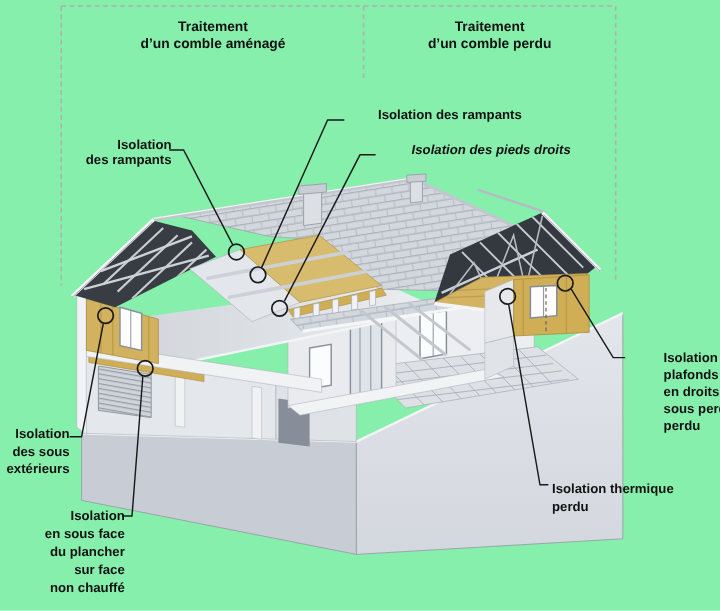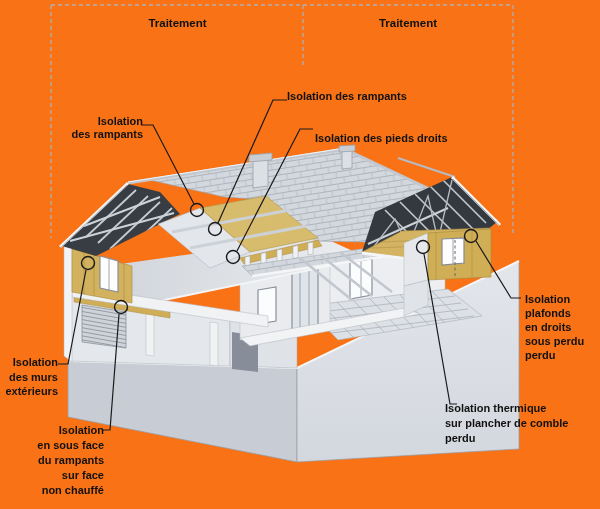--- a/index.html
+++ b/index.html
@@ -1,28 +1,28 @@
 <!DOCTYPE html>
 <html><head>
 <meta charset="utf-8">
 <style>
   html,body{margin:0;padding:0;background:#fff;}
-  #stage{position:relative;width:600px;height:509px;background:#f97316;overflow:hidden;
+  #stage{position:relative;width:600px;height:509px;background:#86efac;overflow:hidden;
          font-family:"Liberation Sans",sans-serif;}
   #art{position:absolute;left:0;top:0;}
   .lbl{position:absolute;font:700 11px/13px "Liberation Sans",sans-serif;color:#111;
        white-space:nowrap;z-index:5;}
-  .lbl div{white-space:nowrap;}
+  .lbl div{white-space:nowrap;margin-left:28px;}
   #lbl-plafonds{right:457px;top:115px;text-align:right;}
   #lbl-rampants{left:287px;top:90px;}
-  #lbl-pieds{left:315px;top:132px;}
+  #lbl-pieds{left:315px;top:119px;font-style:italic;}
   #lbl-murs{right:542px;top:355px;text-align:right;line-height:14.5px;}
   #lbl-sousface{right:496px;top:423px;text-align:right;line-height:15px;}
   #lbl-plafondperdu{left:525px;top:292px;line-height:14px;}
-  #lbl-plancherperdu{left:445px;top:401px;line-height:15px;}
+  #lbl-plancherperdu{left:432px;top:401px;line-height:15px;}
   .zone-title{position:absolute;top:17px;text-align:center;font:700 11.5px/13.5px "Liberation Sans",sans-serif;color:#111;z-index:5;}
   #zone-title-left{left:52px;width:251px;}
   #zone-title-right{left:303px;width:210px;}
 </style>
 </head>
 <body>
 
 <div id="stage">
 
 <svg id="art" width="600" height="509" viewBox="0 0 600 509">
@@ -203,53 +203,54 @@
     <circle cx="121" cy="307" r="6.5" stroke-width="1.4"></circle>
     <polyline points="521,298 511,298 476,241"></polyline>
     <circle cx="471" cy="236" r="6.5" stroke-width="1.4"></circle>
     <polyline points="457,404 450,404 424,254"></polyline>
     <circle cx="423" cy="247" r="6.5" stroke-width="1.4"></circle>
   </g>
 </svg>
 
 <div class="zone-title" id="zone-title-left">
   <div>Traitement</div>
+  <div>d’un comble aménagé</div>
 </div>
 <div class="zone-title" id="zone-title-right">
   <div>Traitement</div>
+  <div>d’un comble perdu</div>
 </div>
 
 <div class="lbl" id="lbl-plafonds">
   <div>Isolation</div>
   <div>des rampants</div>
 </div>
 <div class="lbl" id="lbl-rampants">
   <div>Isolation des rampants</div>
 </div>
 <div class="lbl" id="lbl-pieds">
   <div>Isolation des pieds droits</div>
 </div>
 <div class="lbl" id="lbl-murs">
   <div>Isolation</div>
-  <div>des murs</div>
+  <div>des sous</div>
   <div>extérieurs</div>
 </div>
 <div class="lbl" id="lbl-sousface">
   <div>Isolation</div>
   <div>en sous face</div>
-  <div>du rampants</div>
+  <div>du plancher</div>
   <div>sur face</div>
   <div>non chauffé</div>
 </div>
 <div class="lbl" id="lbl-plafondperdu">
   <div>Isolation</div>
   <div>plafonds</div>
   <div>en droits</div>
   <div>sous perdu</div>
   <div>perdu</div>
 </div>
 <div class="lbl" id="lbl-plancherperdu">
   <div>Isolation thermique</div>
-  <div>sur plancher de comble</div>
   <div>perdu</div>
 </div>
 
 </div>
 
 </body></html>

